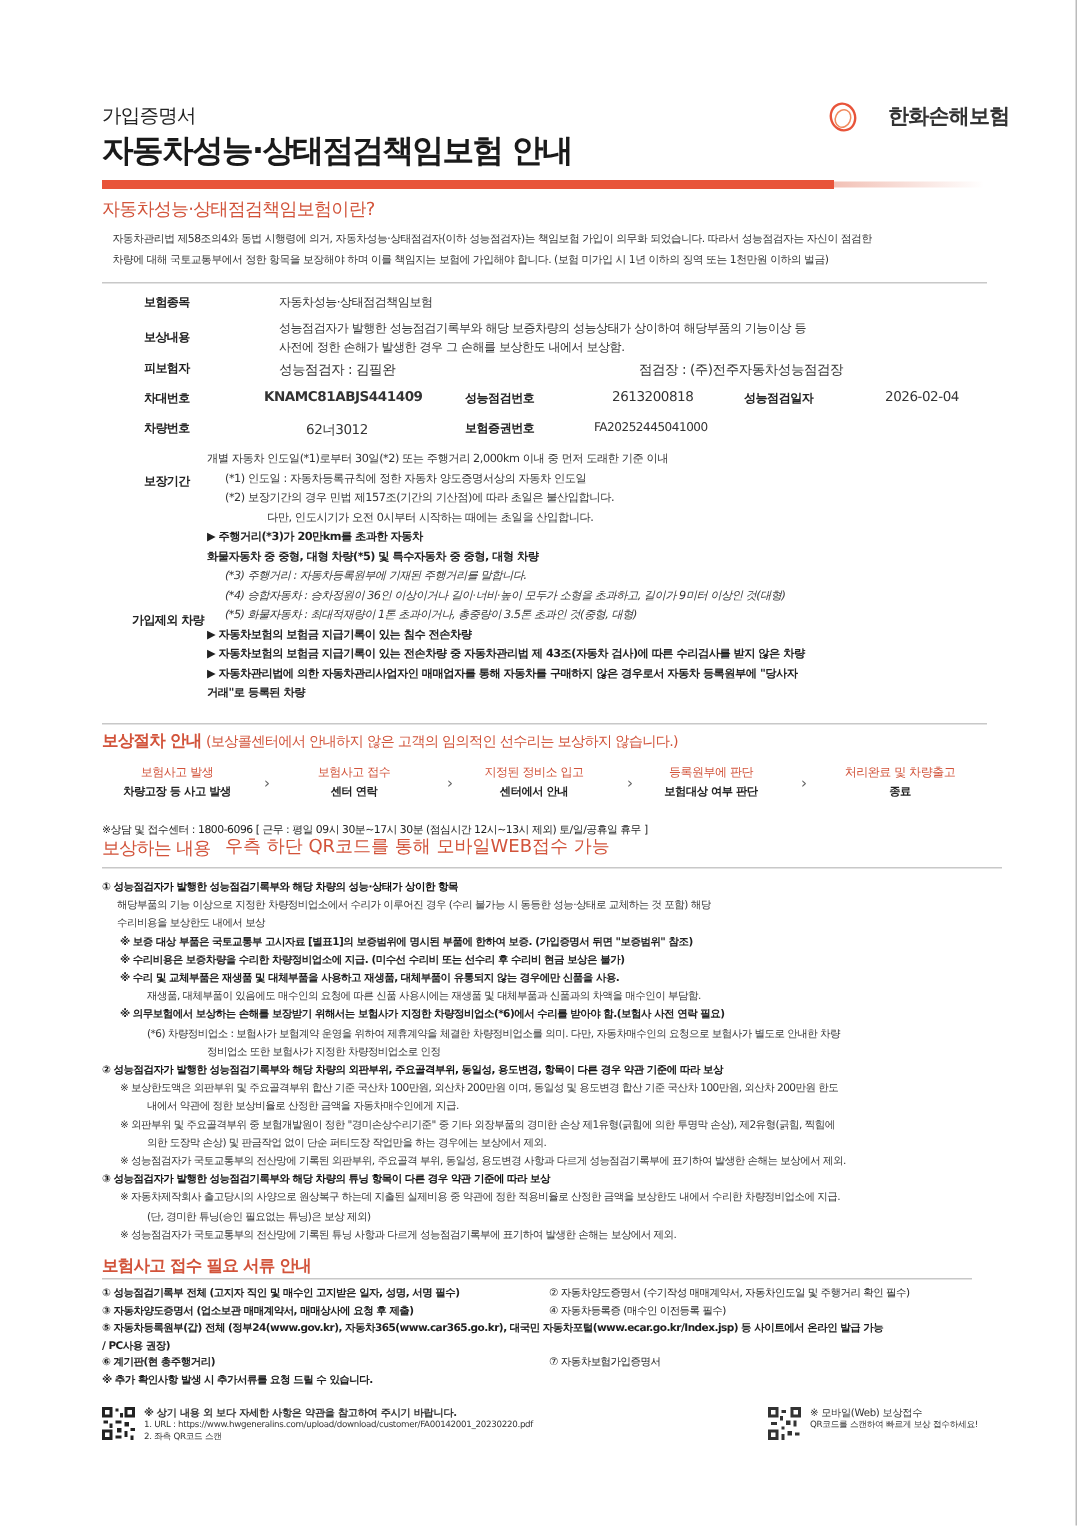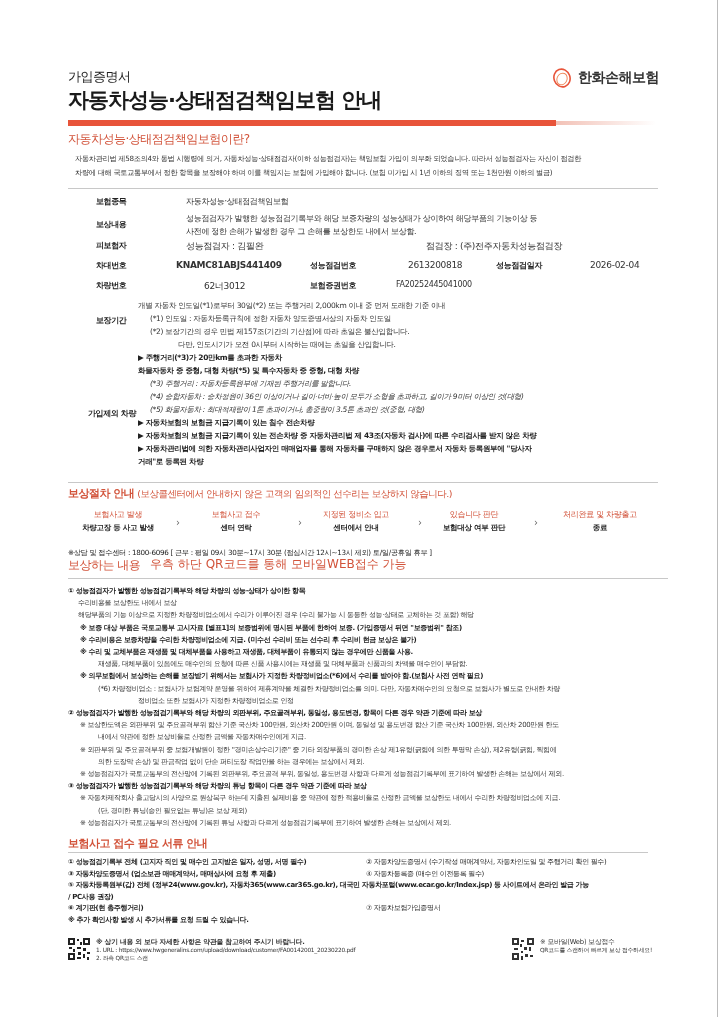--- a/index.html
+++ b/index.html
@@ -5,21 +5,21 @@
   html, body { margin: 0; padding: 0; }
   body {
     width: 720px; height: 1017px; background: #ffffff; position: relative; overflow: hidden;
     font-family: "DejaVu Sans", sans-serif; color: #222;
   }
   .page { position: absolute; left: 0; top: 0; width: 720px; height: 1017px; }
   .edge-right { position: absolute; right: 2px; top: 0; width: 1px; height: 1017px; background: #bbb; }
 
   .doc-sub { position: absolute; left: 68px; top: 68px; font-size: 13px; color: #222; letter-spacing: -0.5px; }
   .doc-title { position: absolute; left: 68px; top: 86px; font-size: 21px; font-weight: bold; color: #1a1a1a; letter-spacing: -1px; }
-  .logo { position: absolute; left: 552px; top: 68px; display: flex; align-items: center; gap: 6px; }
+  .logo { position: absolute; left: 552px; top: 68px; display: flex; align-items: center; gap: 20px; }
   .logo-mark { width: 20px; height: 20px; }
   .logo-text { font-size: 14px; font-weight: bold; color: #333; letter-spacing: -0.5px; }
 
   .orange-bar { position: absolute; left: 68px; top: 120px; width: 488px; height: 6px; background: #e8543a; }
   .orange-bar-fade { position: absolute; left: 556px; top: 121px; width: 100px; height: 4px; background: linear-gradient(to right, #f2c1b6, #ffffff); }
 
   .section-h { position: absolute; left: 68px; font-size: 12px; color: #d2533a; letter-spacing: -0.5px; }
   .intro-q { top: 131px; }
   .intro-text { position: absolute; left: 75px; top: 152px; width: 590px; font-size: 7.2px; line-height: 14px; color: #333; letter-spacing: -0.3px; }
 
@@ -178,40 +178,40 @@
       <div class="step-t">보험사고 접수</div>
       <div class="step-s">센터 연락</div>
     </div>
     <span class="step-arrow" style="left:230px;">›</span>
     <div class="step" style="left:238px;">
       <div class="step-t">지정된 정비소 입고</div>
       <div class="step-s">센터에서 안내</div>
     </div>
     <span class="step-arrow" style="left:350px;">›</span>
     <div class="step" style="left:356px;">
-      <div class="step-t">있습니다 판단</div>
+      <div class="step-t">등록원부에 판단</div>
       <div class="step-s">보험대상 여부 판단</div>
     </div>
     <span class="step-arrow" style="left:466px;">›</span>
     <div class="step" style="left:476px; width:112px;">
       <div class="step-t">처리완료 및 차량출고</div>
       <div class="step-s">종료</div>
     </div>
   </div>
 
   <div class="contact">※상담 및 접수센터 : 1800-6096 [ 근무 : 평일 09시 30분~17시 30분 (점심시간 12시~13시 제외) 토/일/공휴일 휴무 ]</div>
 
   <div class="comp-h">보상하는 내용</div>
   <div class="comp-qr-note">우측 하단 QR코드를 통해 모바일WEB접수 가능</div>
   <div class="rule" style="top:578px; width:600px;"></div>
 
   <div class="comp-body">
     <div class="h">① 성능점검자가 발행한 성능점검기록부와 해당 차량의 성능·상태가 상이한 항목</div>
+    <div class="i1">해당부품의 기능 이상으로 지정한 차량정비업소에서 수리가 이루어진 경우 (수리 불가능 시 동등한 성능·상태로 교체하는 것 포함) 해당</div>
     <div class="i1">수리비용을 보상한도 내에서 보상</div>
-    <div class="i1">해당부품의 기능 이상으로 지정한 차량정비업소에서 수리가 이루어진 경우 (수리 불가능 시 동등한 성능·상태로 교체하는 것 포함) 해당</div>
     <div class="i2 bold">※ 보증 대상 부품은 국토교통부 고시자료 [별표1]의 보증범위에 명시된 부품에 한하여 보증. (가입증명서 뒤면 "보증범위" 참조)</div>
     <div class="i2 bold">※ 수리비용은 보증차량을 수리한 차량정비업소에 지급. (미수선 수리비 또는 선수리 후 수리비 현금 보상은 불가)</div>
     <div class="i2 bold">※ 수리 및 교체부품은 재생품 및 대체부품을 사용하고 재생품, 대체부품이 유통되지 않는 경우에만 신품을 사용.</div>
     <div class="i3">재생품, 대체부품이 있음에도 매수인의 요청에 따른 신품 사용시에는 재생품 및 대체부품과 신품과의 차액을 매수인이 부담함.</div>
     <div class="i2 bold">※ 의무보험에서 보상하는 손해를 보장받기 위해서는 보험사가 지정한 차량정비업소(*6)에서 수리를 받아야 함.(보험사 사전 연락 필요)</div>
     <div class="i3">(*6) 차량정비업소 : 보험사가 보험계약 운영을 위하여 제휴계약을 체결한 차량정비업소를 의미. 다만, 자동차매수인의 요청으로 보험사가 별도로 안내한 차량</div>
     <div class="i4">정비업소 또한 보험사가 지정한 차량정비업소로 인정</div>
     <div class="h">② 성능점검자가 발행한 성능점검기록부와 해당 차량의 외판부위, 주요골격부위, 동일성, 용도변경, 항목이 다른 경우 약관 기준에 따라 보상</div>
     <div class="i2">※ 보상한도액은 외판부위 및 주요골격부위 합산 기준 국산차 100만원, 외산차 200만원 이며, 동일성 및 용도변경 합산 기준 국산차 100만원, 외산차 200만원 한도</div>
     <div class="i3">내에서 약관에 정한 보상비율로 산정한 금액을 자동차매수인에게 지급.</div>

